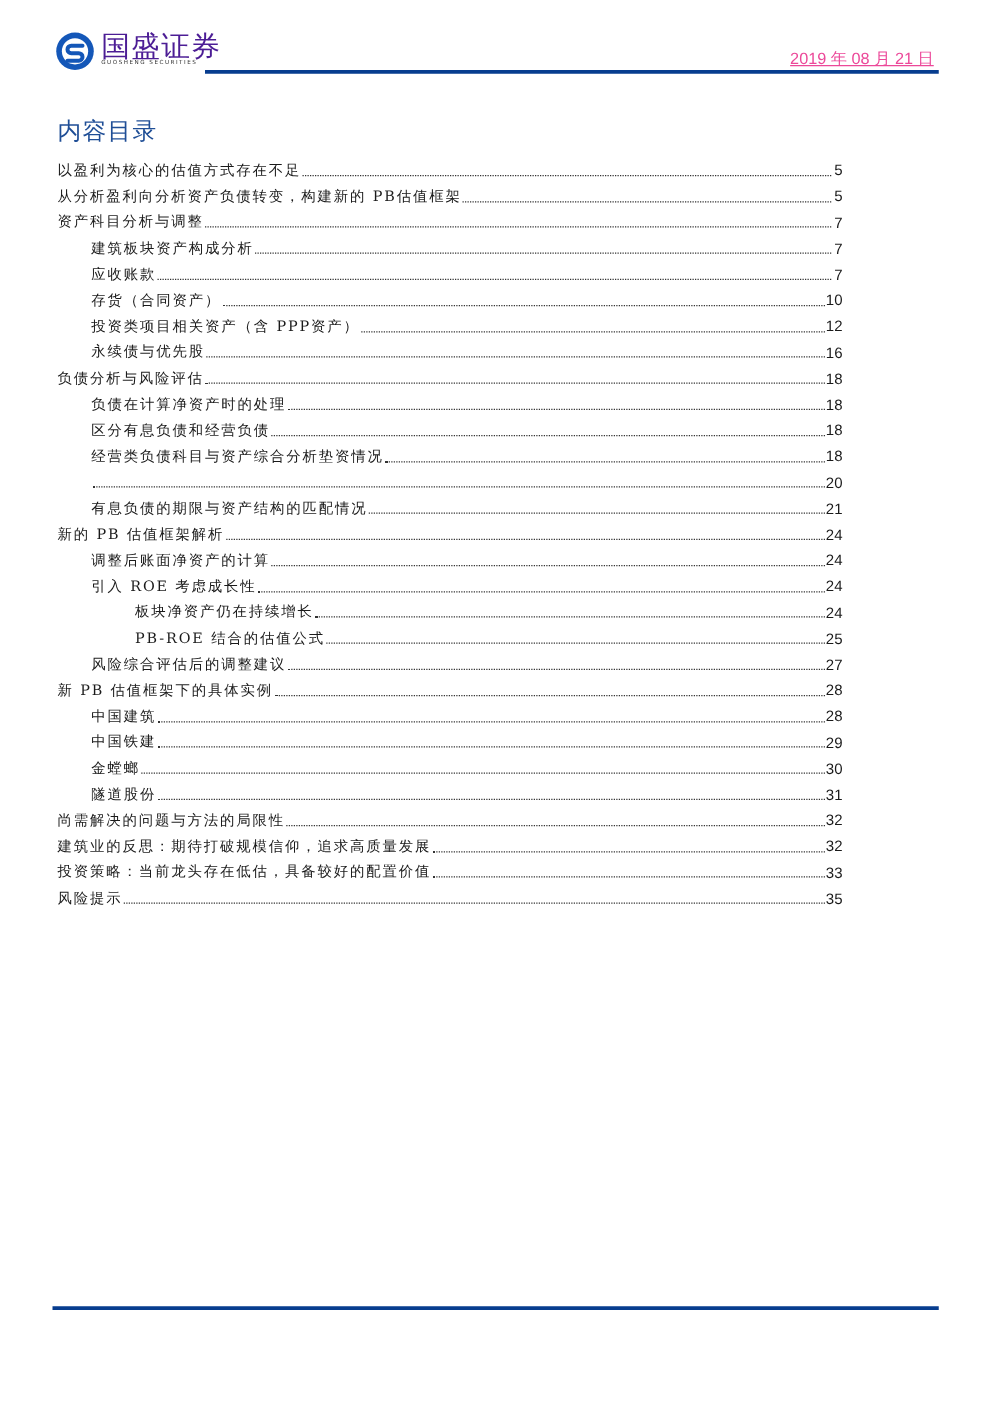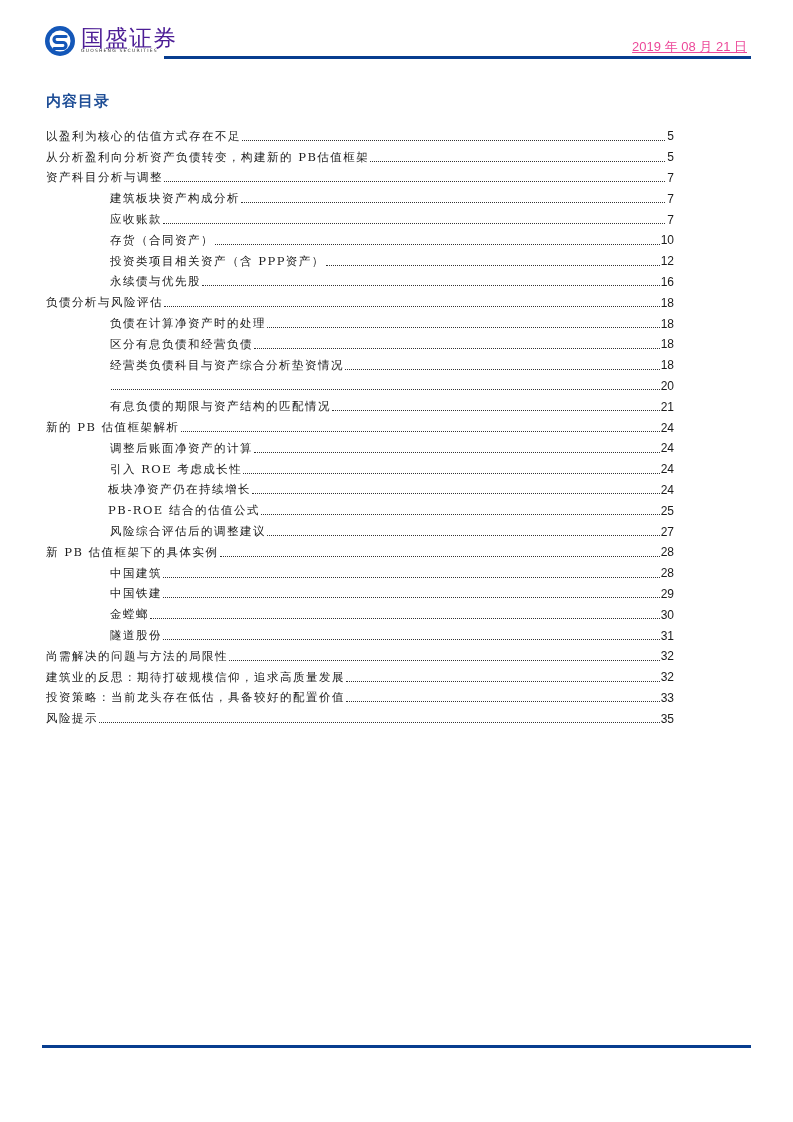--- a/index.html
+++ b/index.html
@@ -8,27 +8,27 @@
   .logo { position: absolute; left: 44px; top: 25px; display: flex; align-items: center; }
   .logo-mark { width: 32px; height: 32px; }
   .logo-text { margin-left: 5px; display: flex; flex-direction: column; }
   .logo-cn { font-family: "DejaVu Sans", sans-serif; font-weight: normal; font-size: 23px;
              color: #4c1d95; letter-spacing: 1px; line-height: 20px; }
   .logo-en { font-family: "DejaVu Sans", sans-serif; font-size: 4.5px; color: #333;
              letter-spacing: 1.2px; line-height: 6px; }
   .header-rule { position: absolute; left: 164px; top: 56px; width: 587px; height: 3px; background: #073d8f; }
   .header-date { position: absolute; right: 46px; top: 38px; font-family: "Liberation Sans", sans-serif;
                  font-size: 13px; color: #ec4899; text-decoration: underline; }
-  .toc-title { position: absolute; left: 46px; top: 92px; font-size: 15px; font-weight: bold;
+  .toc-title { position: absolute; left: 46px; top: 92px; font-size: 19px; font-weight: normal;
                color: #1f4e96; letter-spacing: 1px; }
   .toc { position: absolute; left: 0; top: 126px; width: 720px; }
   .toc-row { position: relative; height: 20.8px; display: flex; align-items: center;
              font-size: 11.5px; padding-right: 46px; }
   .toc-row.l1 { padding-left: 46px; }
-  .toc-row.l2 { padding-left: 110px; }
+  .toc-row.l2 { padding-left: 73px; }
   .toc-row.l3 { padding-left: 108px; }
   .toc-label { white-space: nowrap; letter-spacing: 1.5px; }
   .toc-leader { flex: 1; border-bottom: 1.5px dotted #333; margin: 0 1px; height: 0; position: relative; top: 4px; }
   .toc-page { font-family: "Liberation Sans", sans-serif; font-size: 12px; min-width: 8px; text-align: right; }
   .footer-rule { position: absolute; left: 42px; top: 1045px; width: 709px; height: 3px; background: #073d8f; }
 </style>
 </head>
 <body>
 
 <div class="logo">

